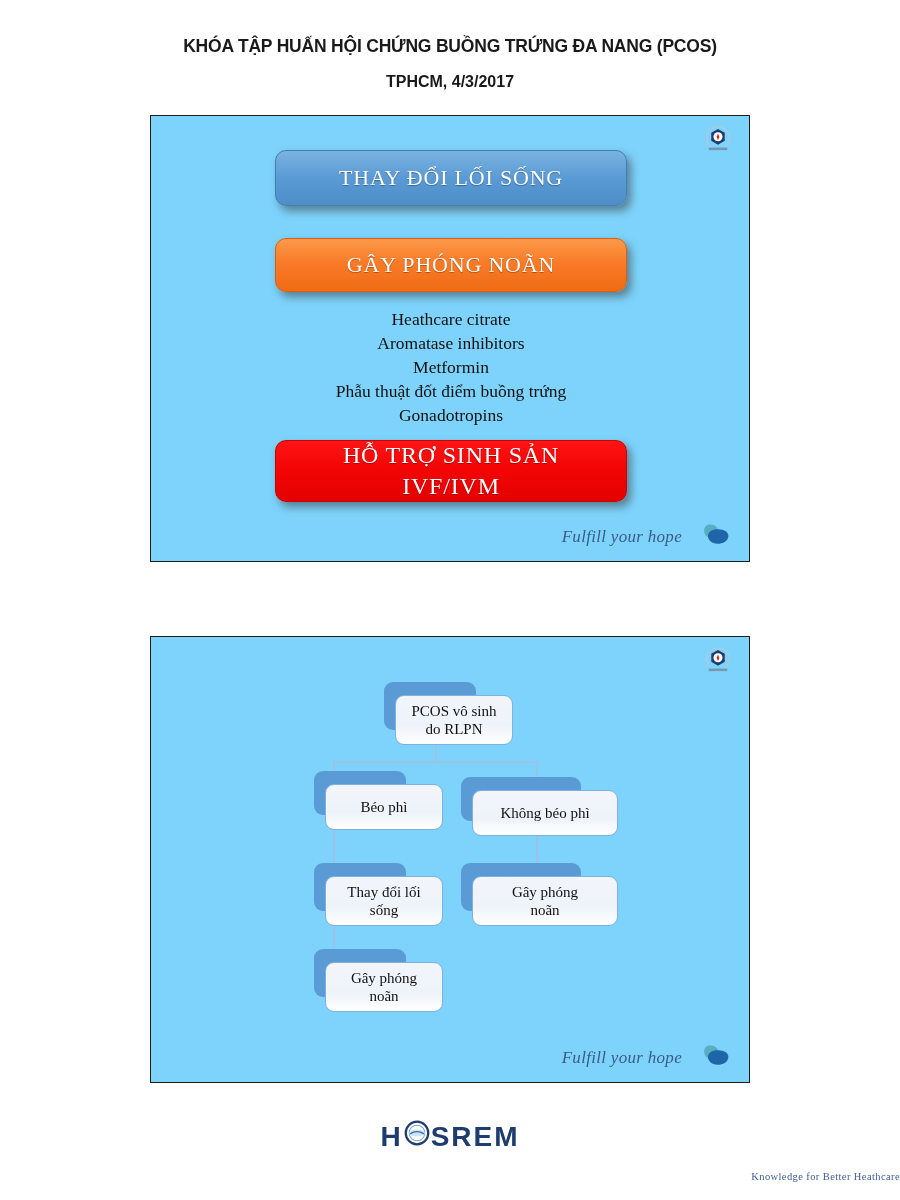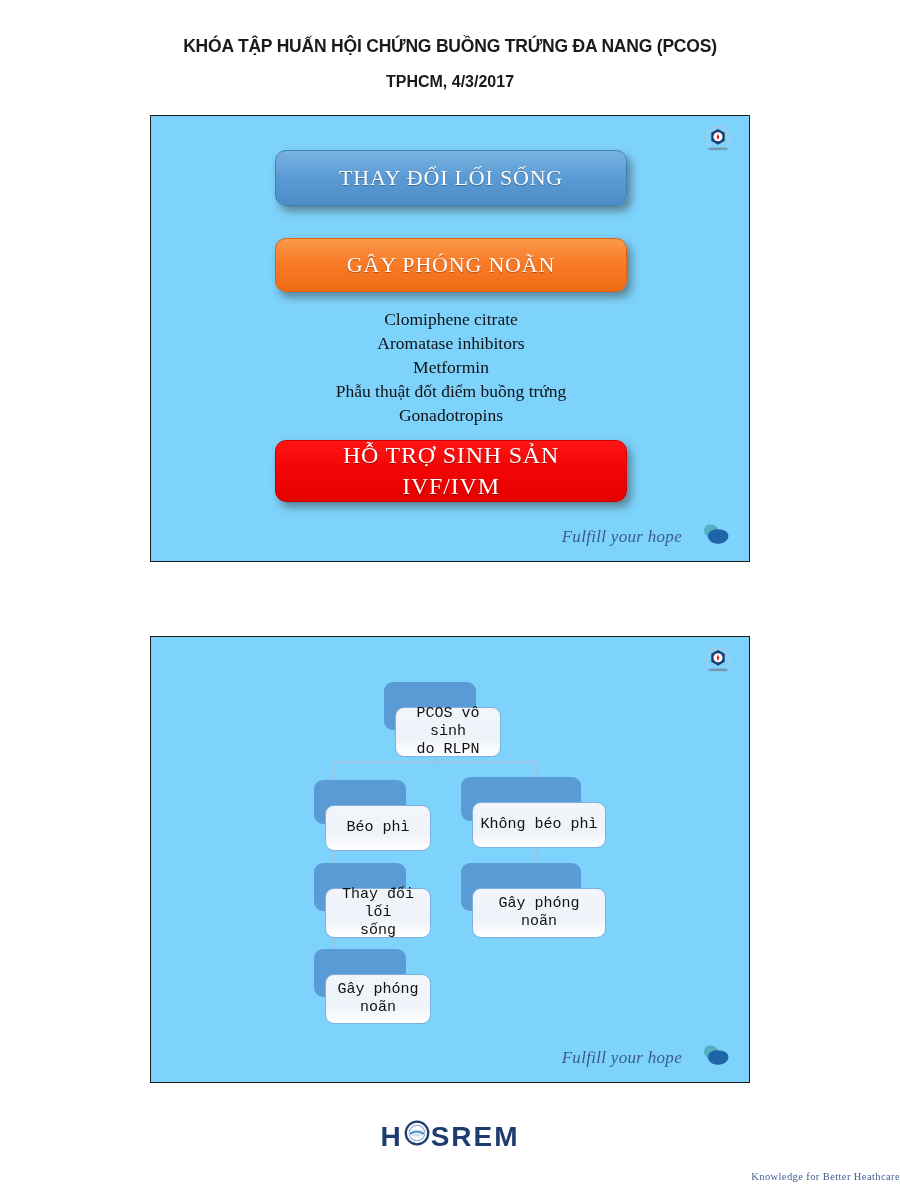--- a/index.html
+++ b/index.html
@@ -155,26 +155,25 @@
     top: 13px;
     width: 100%;
     height: 100%;
     background: linear-gradient(180deg, #f2f6fb 0%, #eef3fa 62%, #ffffff 100%);
     border: 1.2px solid #7fb0de;
     border-radius: 9px;
     display: flex;
     align-items: center;
     justify-content: center;
     text-align: center;
-    font-family: Liberation Mono, monospace;
+    font-family: Liberation Serif, serif;
     font-size: 15px;
     line-height: 1.2;
     color: #111111;
-    padding: 0 6px;
-    margin-top: 12px;
+    padding: 0 12px;
   }
   .conn {
     position: absolute;
     background: #9cc3e4;
   }
 
   
   .hosrem {
     position: absolute;
     left: 0;
@@ -222,21 +221,21 @@
 
   <div class="pill pill-blue">
     <span>THAY ĐỔI LỐI SỐNG</span>
   </div>
 
   <div class="pill pill-orange">
     <span>GÂY PHÓNG NOÃN</span>
   </div>
 
   <div class="drug-list">
-    <div>Clomiphene citrate</div>
+    <div>Heathcare citrate</div>
     <div>Aromatase inhibitors</div>
     <div>Metformin</div>
     <div>Phẫu thuật đốt điểm buồng trứng</div>
     <div>Gonadotropins</div>
   </div>
 
   <div class="pill pill-red">
     <span>HỖ TRỢ SINH SẢN</span>
     <span>IVF/IVM</span>
   </div>
@@ -275,21 +274,21 @@
     <div class="conn" style="left:182px; top:274px; width:1.5px; height:42px;"></div>
 
     <div class="conn" style="left:385px; top:188px; width:1.5px; height:42px;"></div>
 
     <div class="node" style="left:233px; top:45px; width:92px; height:48px;">
       <div class="shadow"></div>
       <div class="face" style="white-space:pre-line;">PCOS vô sinh
 do RLPN</div>
     </div>
 
-    <div class="node" style="left:163px; top:143px; width:92px; height:44px;">
+    <div class="node" style="left:163px; top:134px; width:92px; height:44px;">
       <div class="shadow"></div>
       <div class="face" style="white-space:pre-line;">Béo phì</div>
     </div>
 
     <div class="node" style="left:310px; top:140px; width:120px; height:44px;">
       <div class="shadow"></div>
       <div class="face" style="white-space:pre-line;">Không béo phì</div>
     </div>
 
     <div class="node" style="left:163px; top:226px; width:92px; height:48px;">

